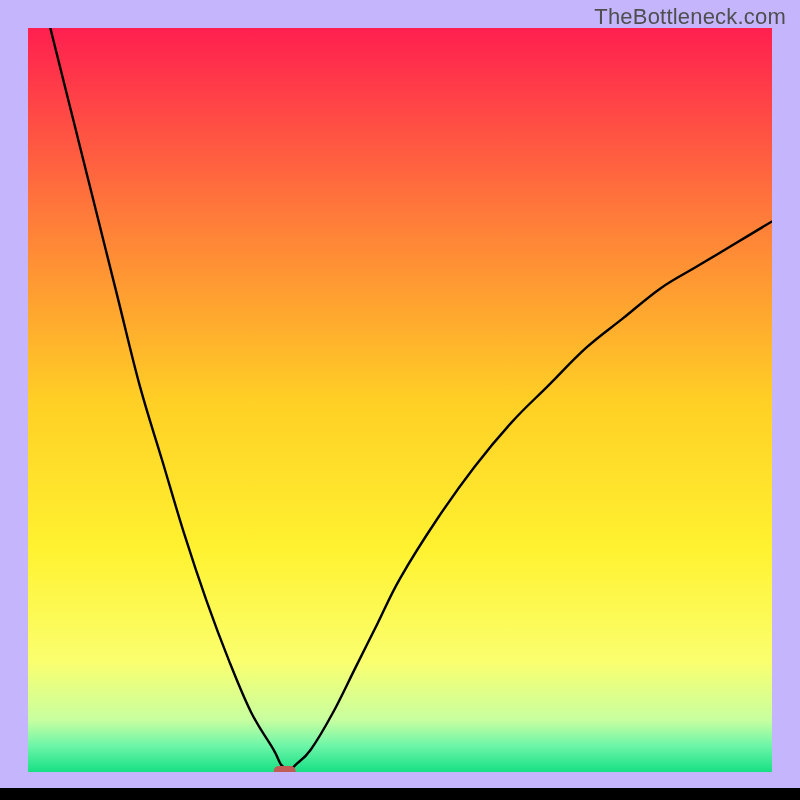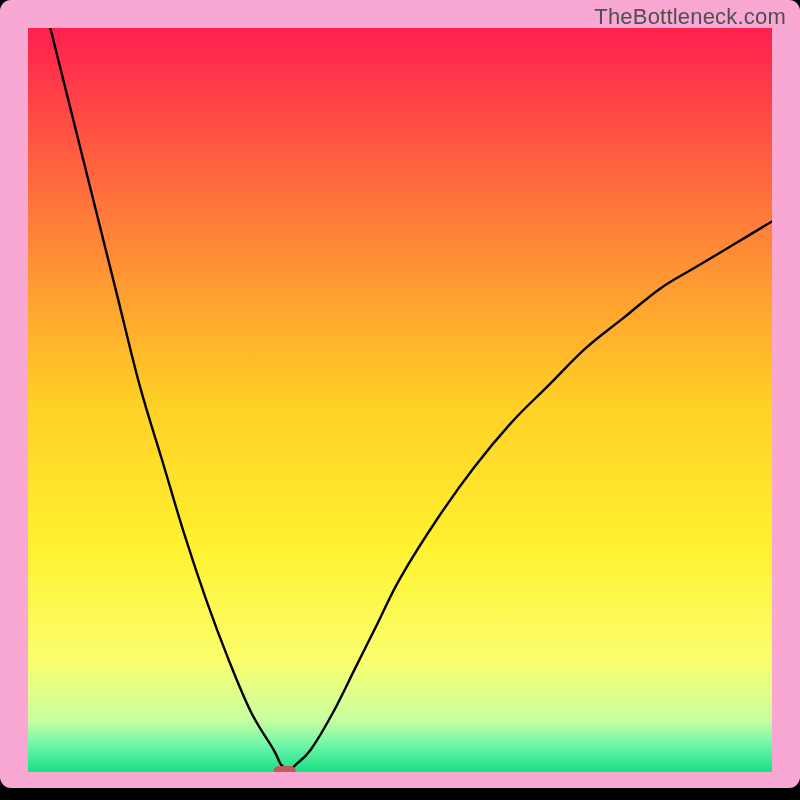--- a/index.html
+++ b/index.html
@@ -8,22 +8,21 @@
     width: 800px;
     height: 800px;
     overflow: hidden;
     background: #000;
     font-family: Arial, Helvetica, sans-serif;
   }
   .frame {
     position: relative;
     width: 800px;
     height: 788px;
-    background: #f9a8d4;
-    border-radius: 11px;
+    background: #c4b5fd;
   }
   .watermark {
     position: absolute;
     top: 4px;
     right: 14px;
     color: #4f4f4f;
     font-size: 22px;
     font-weight: 500;
     letter-spacing: 0.2px;
     z-index: 10;

